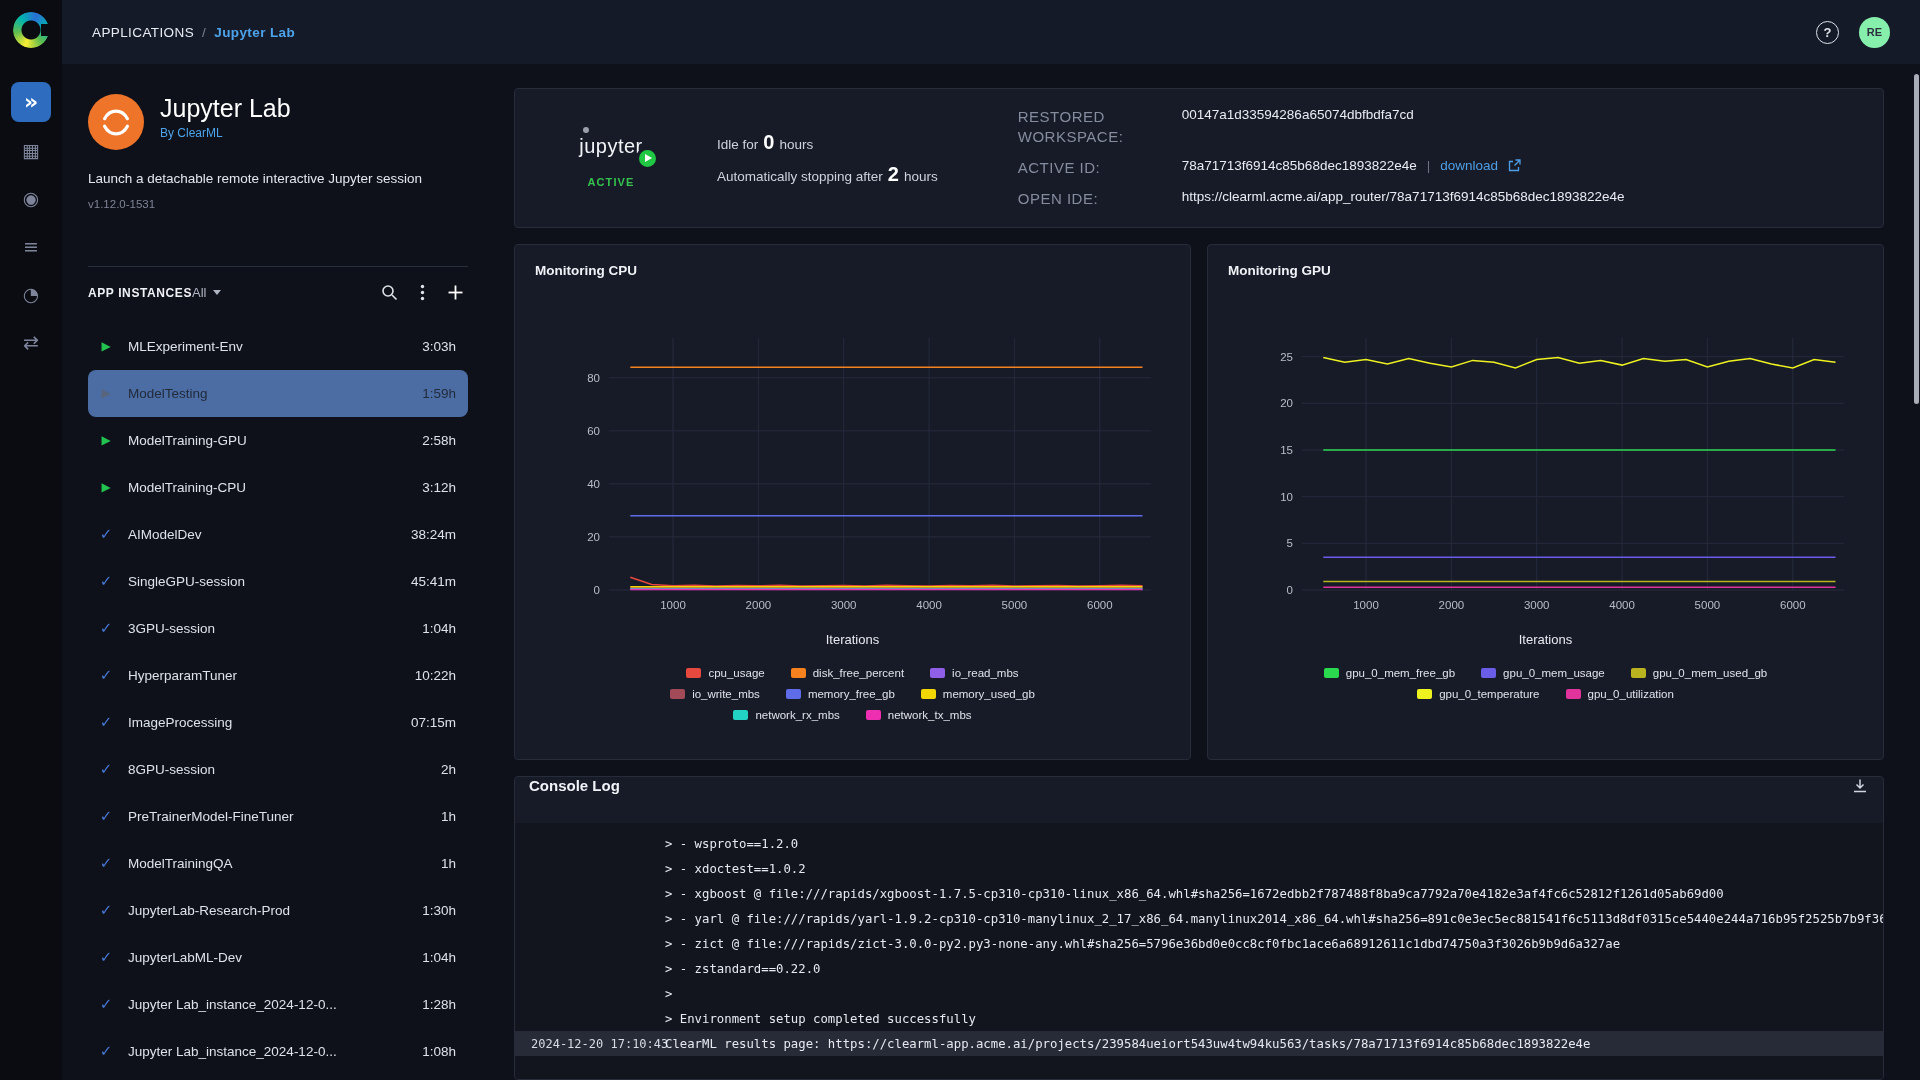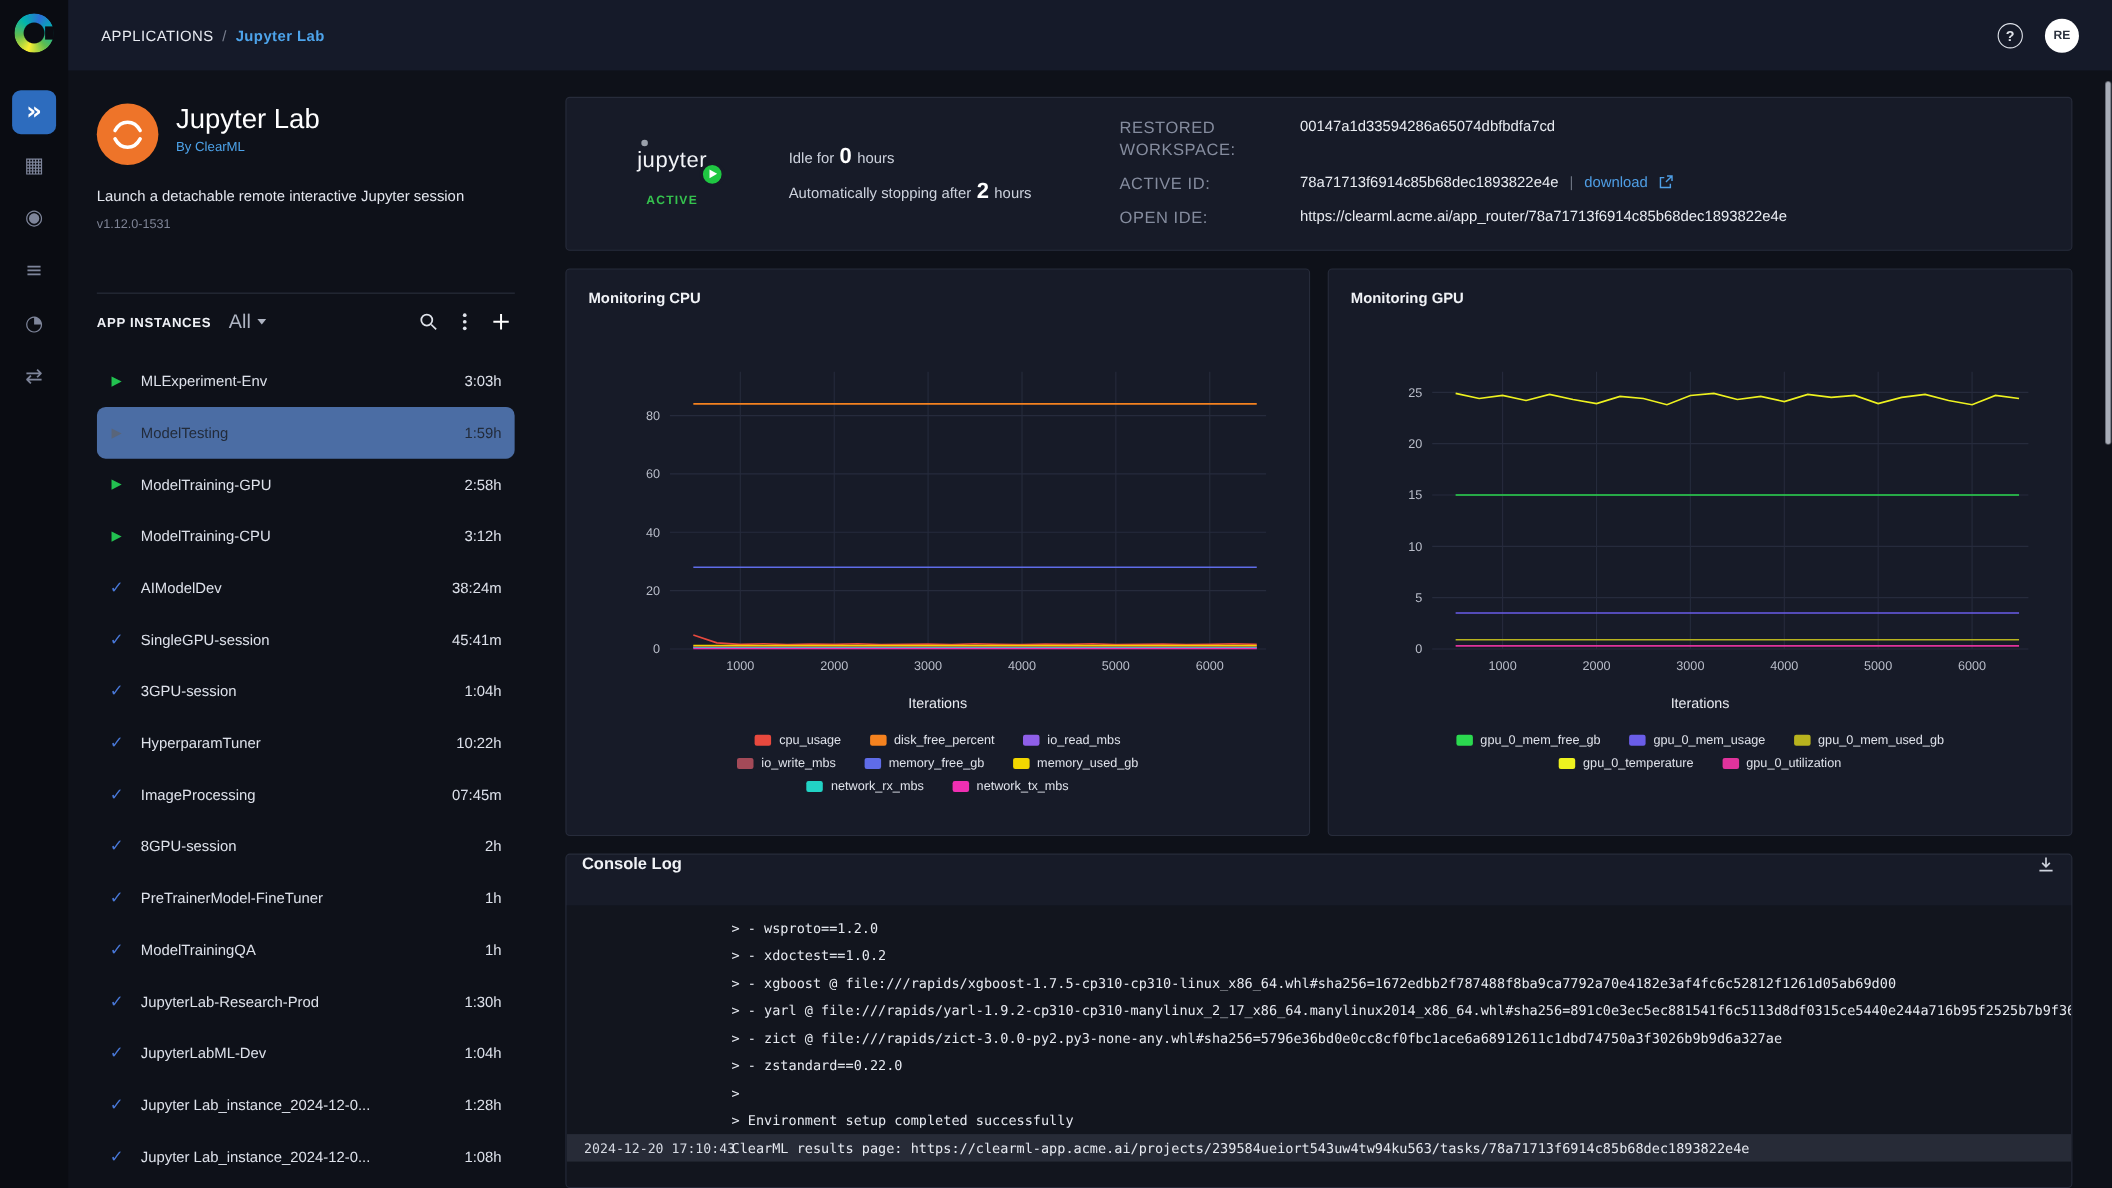--- a/index.html
+++ b/index.html
@@ -21,38 +21,38 @@
   
   .main-col{flex:1;display:flex;flex-direction:column;min-width:0}
   .topbar{height:64px;background:#151a29;display:flex;align-items:center;padding:18px 30px;flex-shrink:0}
   .breadcrumb{display:flex;align-items:center;gap:8px;font-size:13.5px;letter-spacing:.4px}
   .crumb-root{color:#e8ebf2}
   .crumb-sep{color:#7a8090}
   .crumb-current{color:#4da3ea;font-weight:bold}
   .topbar-right{margin-left:auto;display:flex;align-items:center;gap:20px}
   .help-icon{width:23px;height:23px;border:1.6px solid #dfe3ea;border-radius:50%;display:flex;align-items:center;justify-content:center;
     font-size:13px;color:#dfe3ea;font-weight:bold;cursor:pointer}
-  .avatar{width:31px;height:31px;border-radius:50%;background:#ffffff;color:#2b313d;display:flex;align-items:center;justify-content:center;
+  .avatar{width:31px;height:31px;border-radius:50%;background:#86efac;color:#2b313d;display:flex;align-items:center;justify-content:center;
     font-size:11px;font-weight:bold;cursor:pointer}
 
   .content{flex:1;display:flex;min-height:0}
 
   
   .app-panel{width:430px;flex-shrink:0;padding:30px 24px 0 26px;display:flex;flex-direction:column;overflow:hidden}
   .app-head{display:flex;gap:16px;align-items:flex-start}
   .app-icon{width:56px;height:56px;border-radius:50%;background:#ee7429;display:flex;align-items:center;justify-content:center;flex-shrink:0}
   .app-icon svg{width:38px;height:38px}
   .app-head-text h1{font-size:25px;font-weight:400;color:#fff;line-height:1.15}
   .byline{font-size:12px;color:#4da3ea;cursor:pointer;display:inline-block;margin-top:3px}
   .app-desc{margin-top:20px;font-size:13.5px;color:#e3e6ee;line-height:1.4}
   .app-version{margin-top:9px;font-size:11.5px;color:#7e8496}
   .divider{margin-top:56px;border-top:1px solid #2a2f3d}
   .instances-toolbar{height:52px;display:flex;align-items:center}
   .inst-header{font-size:12px;font-weight:bold;letter-spacing:.6px;color:#f0f2f7}
-  .filter{margin-left:16px;display:flex;align-items:center;gap:6px;color:#aeb4c2;font-size:18px;cursor:pointer}
+  .filter{display:flex;align-items:center;gap:6px;color:#aeb4c2;font-size:13px;cursor:pointer}
   .caret{width:0;height:0;border-left:4px solid transparent;border-right:4px solid transparent;border-top:5px solid #aeb4c2}
   .spacer{flex:1}
   .tool-btn{background:none;border:none;cursor:pointer;padding:4px;display:flex;align-items:center;justify-content:center;margin-left:14px}
   .instance-list{flex:1;overflow:hidden;margin-top:4px}
   .instance-row{height:47px;display:flex;align-items:center;gap:14px;padding:0 12px 0 10px;border-radius:8px;cursor:pointer}
   .status-icon{font-family:"DejaVu Sans",sans-serif;width:16px;text-align:center;flex-shrink:0}
   .status-icon.running{color:#22c250;font-size:12px}
   .status-icon.completed{color:#4878d8;font-size:15px;font-weight:bold}
   .instance-name{flex:1;font-size:13.5px;color:#dde1ea;white-space:nowrap;overflow:hidden;text-overflow:ellipsis}
   .instance-time{font-size:13.5px;color:#dde1ea}
@@ -235,21 +235,21 @@
               <span class="instance-time">1:04h</span>
             </div>
             <div class="instance-row">
               <span class="status-icon completed">✓</span>
               <span class="instance-name">HyperparamTuner</span>
               <span class="instance-time">10:22h</span>
             </div>
             <div class="instance-row">
               <span class="status-icon completed">✓</span>
               <span class="instance-name">ImageProcessing</span>
-              <span class="instance-time">07:45m</span>
+              <span class="instance-time">07:15m</span>
             </div>
             <div class="instance-row">
               <span class="status-icon completed">✓</span>
               <span class="instance-name">8GPU-session</span>
               <span class="instance-time">2h</span>
             </div>
             <div class="instance-row">
               <span class="status-icon completed">✓</span>
               <span class="instance-name">PreTrainerModel-FineTuner</span>
               <span class="instance-time">1h</span>

